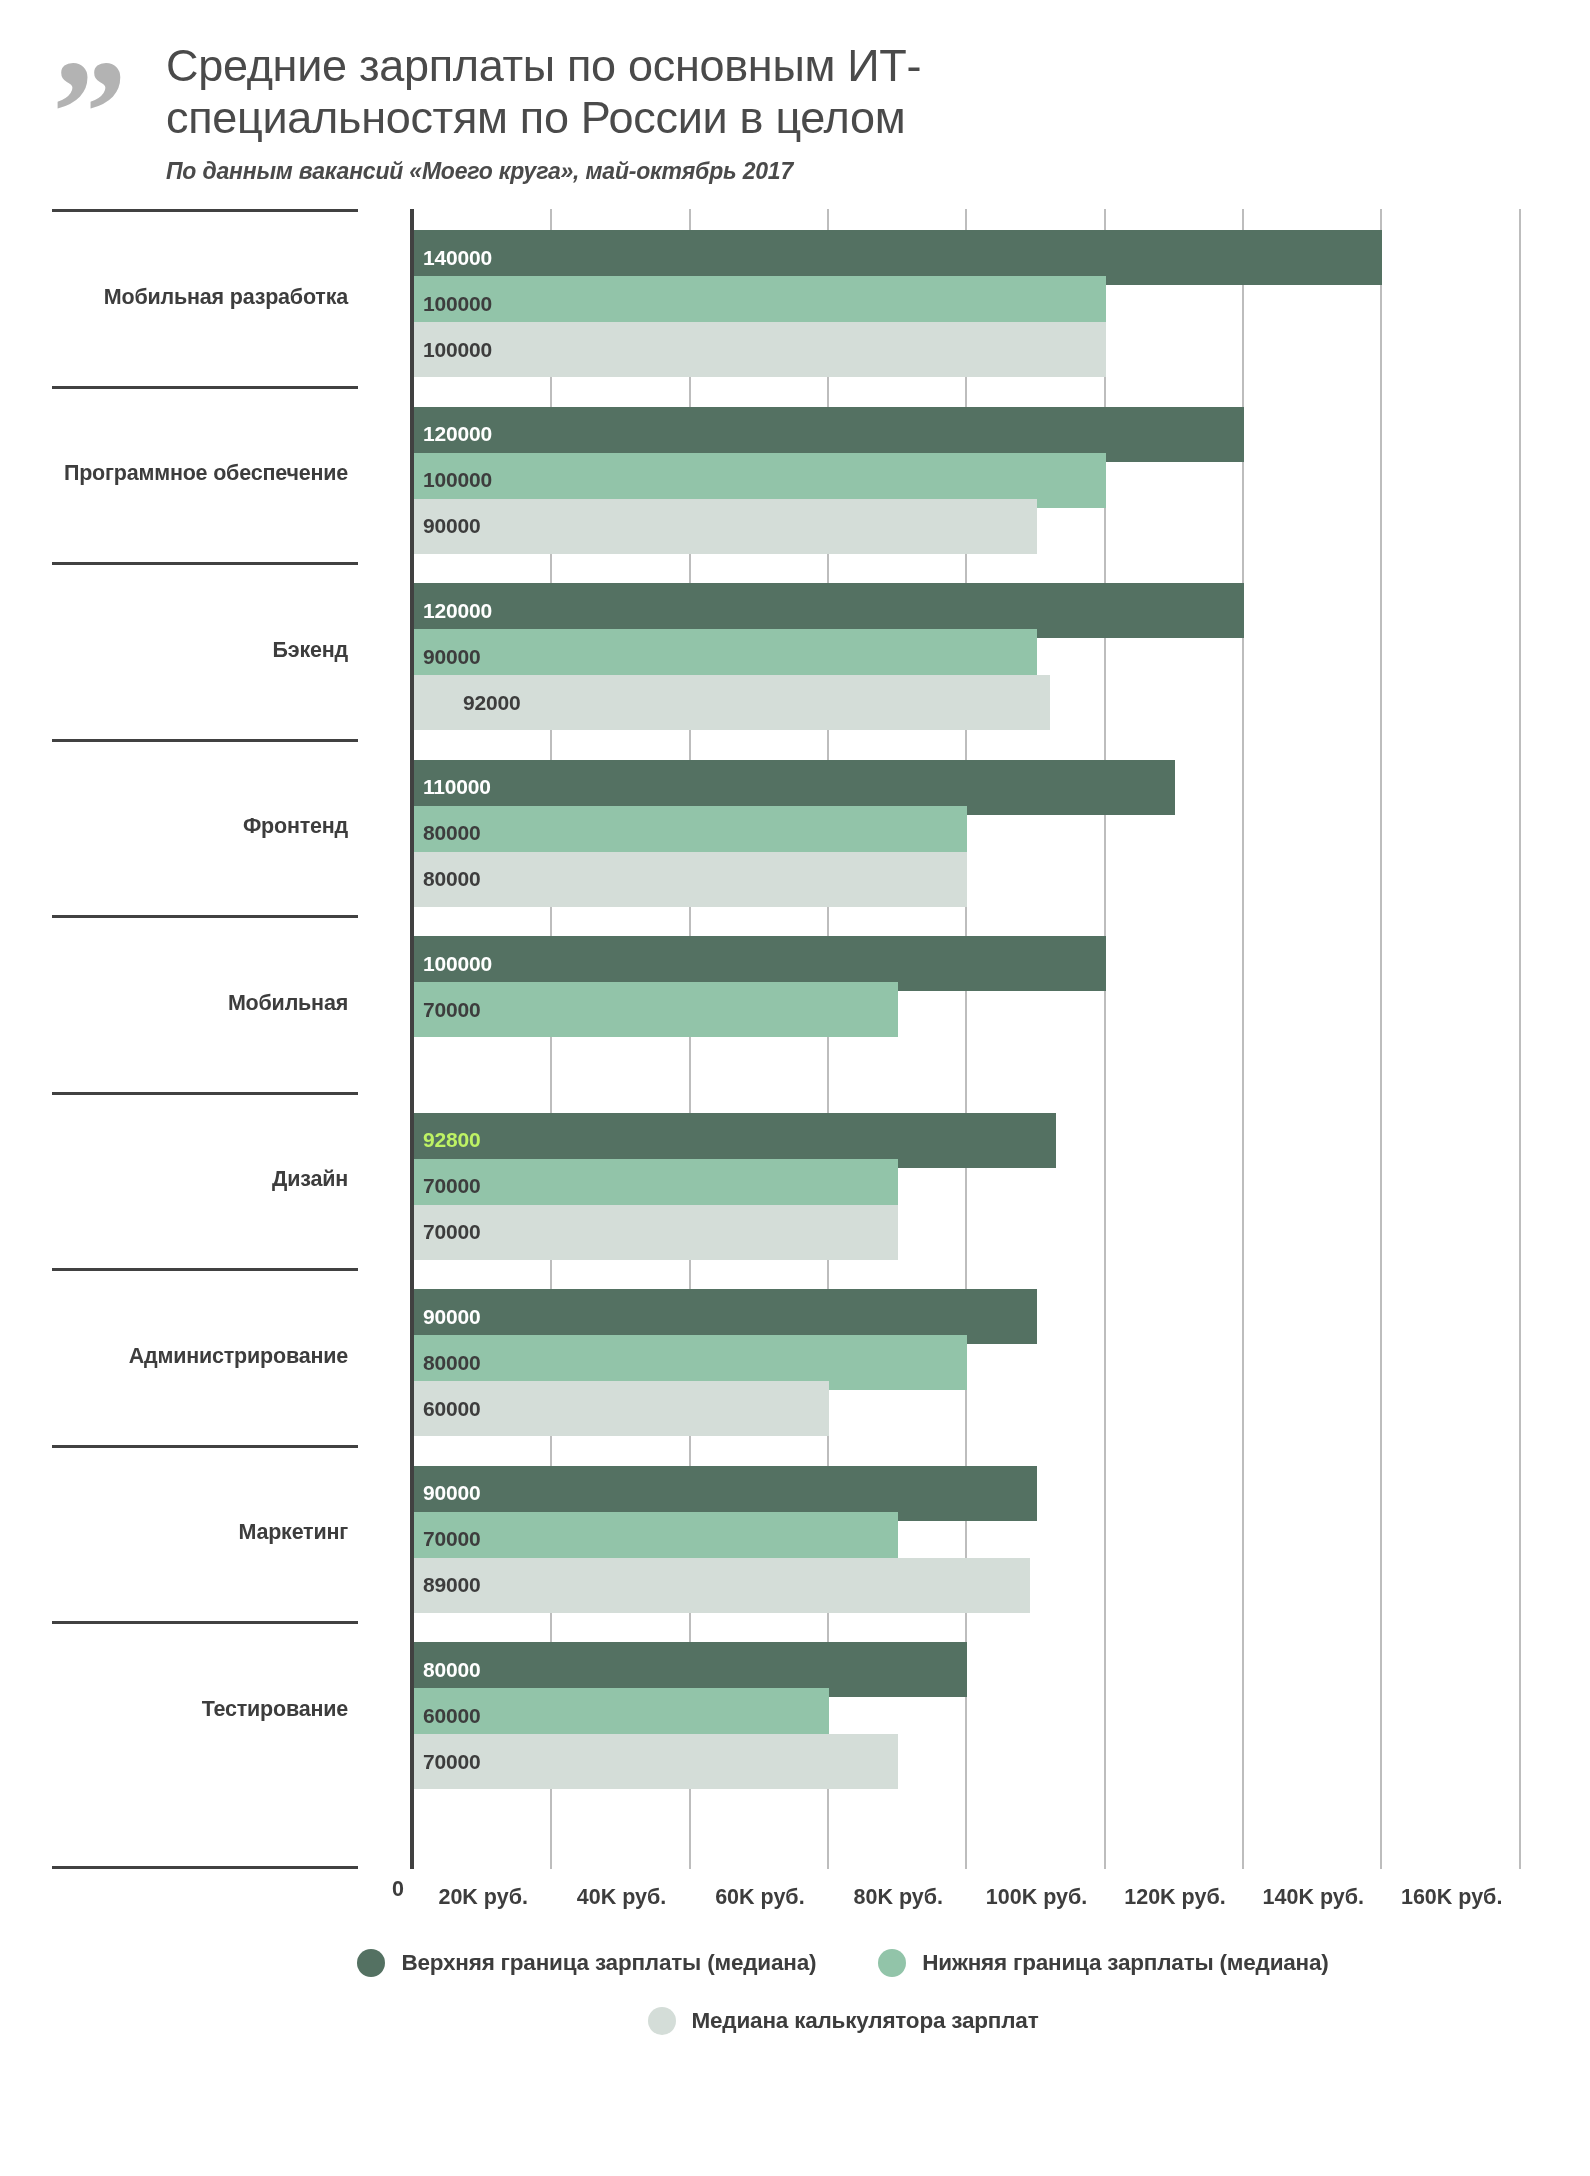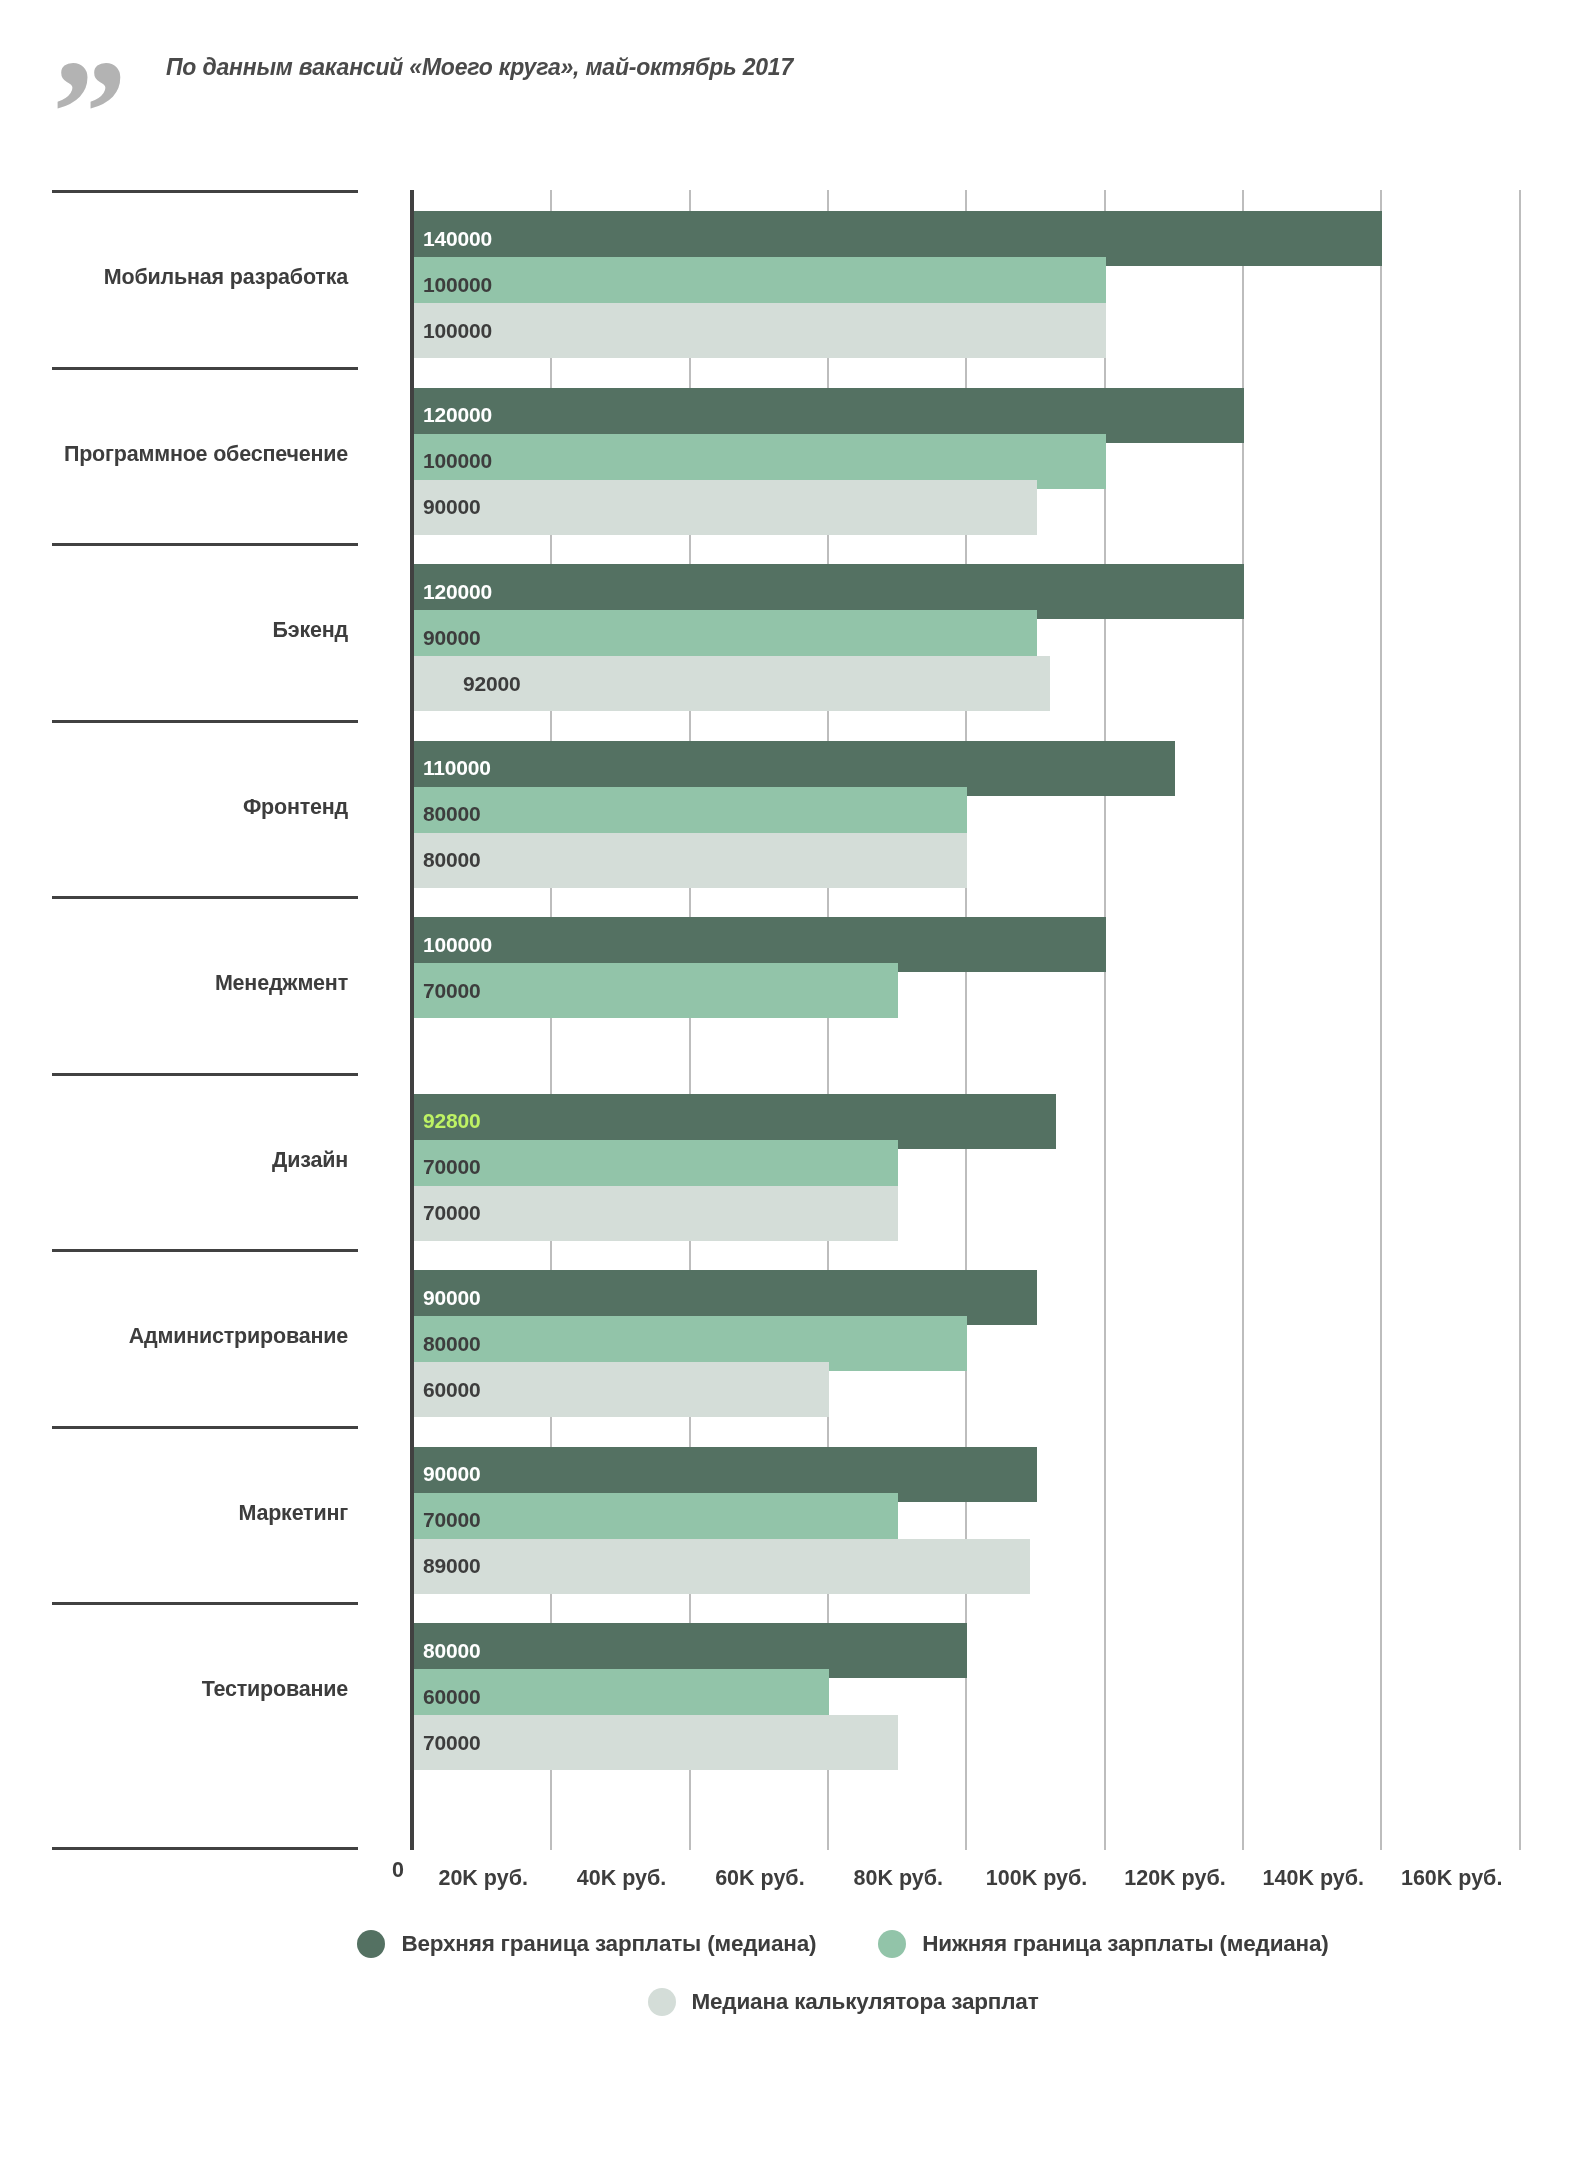--- a/index.html
+++ b/index.html
@@ -211,20 +211,21 @@
     color: #3d3d3d;
     letter-spacing: -0.2px;
   }
 </style>
 </head>
 <body>
 
 <div class="header">
   <div class="quote-mark">”</div>
   <div class="header-text">
+    <h1 class="chart-title">Средние зарплаты по основным ИТ-специальностям по России в целом</h1>
     <p class="chart-subtitle">По данным вакансий «Моего круга», май-октябрь 2017</p>
   </div>
 </div>
 
 <div class="plot-wrap">
   <div class="plot" id="plot">
     <div class="gridlines" id="gridlines">
         <div class="gridline" style="left: 136.353px;"></div>
         <div class="gridline" style="left: 274.706px;"></div>
         <div class="gridline" style="left: 413.059px;"></div>
@@ -291,21 +292,21 @@
             <div class="bar s1" title="Нижняя граница зарплаты (медиана): 80000" style="width: 553.412px; background: rgb(146, 196, 169);">
               <span class="bar-label" style="color: rgb(61, 61, 61);">80000</span>
             </div>
             <div class="bar s2" title="Медиана калькулятора зарплат: 80000" style="width: 553.412px; background: rgb(212, 221, 216);">
               <span class="bar-label" style="color: rgb(61, 61, 61);">80000</span>
             </div>
           </div>
         </div>
         <div class="group">
           <div class="group-sep"></div>
-          <div class="cat-label">Менеджмент</div>
+          <div class="cat-label">Мобильная</div>
           <div class="bars">
             <div class="bar s0" title="Верхняя граница зарплаты (медиана): 100000" style="width: 691.765px; background: rgb(84, 113, 98);">
               <span class="bar-label" style="color: rgb(255, 255, 255);">100000</span>
             </div>
             <div class="bar s1" title="Нижняя граница зарплаты (медиана): 70000" style="width: 484.235px; background: rgb(146, 196, 169);">
               <span class="bar-label" style="color: rgb(61, 61, 61);">70000</span>
             </div>
           </div>
         </div>
         <div class="group">

